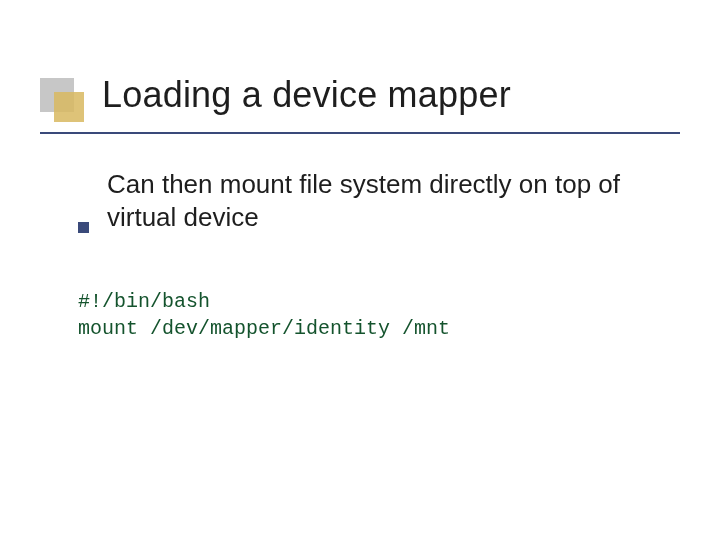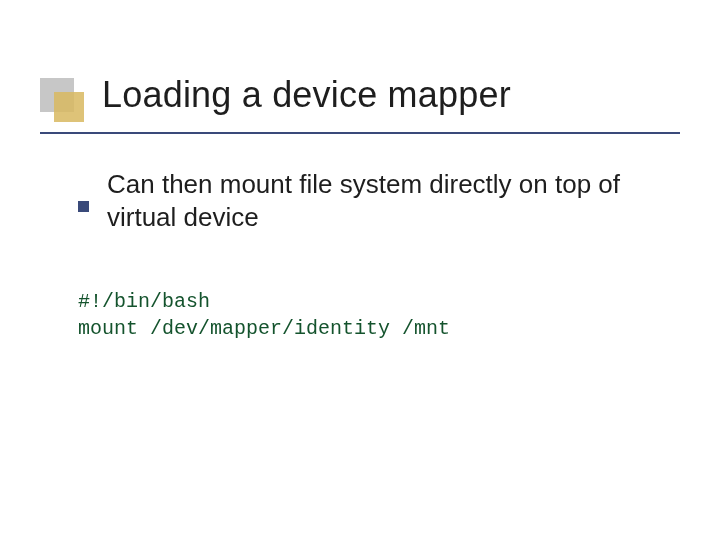--- a/index.html
+++ b/index.html
@@ -58,21 +58,21 @@
     background: #3a4a7a;
   }
   .body {
     position: absolute;
     left: 78px;
     top: 168px;
     right: 48px;
   }
   .bullet-row {
     display: flex;
-    align-items: center;
+    align-items: flex-end;
     gap: 18px;
   }
   .bullet-marker {
     flex: 0 0 auto;
     width: 11px;
     height: 11px;
     background: #3a4a7a;
     margin-top: 12px;
   }
   .bullet-text {

